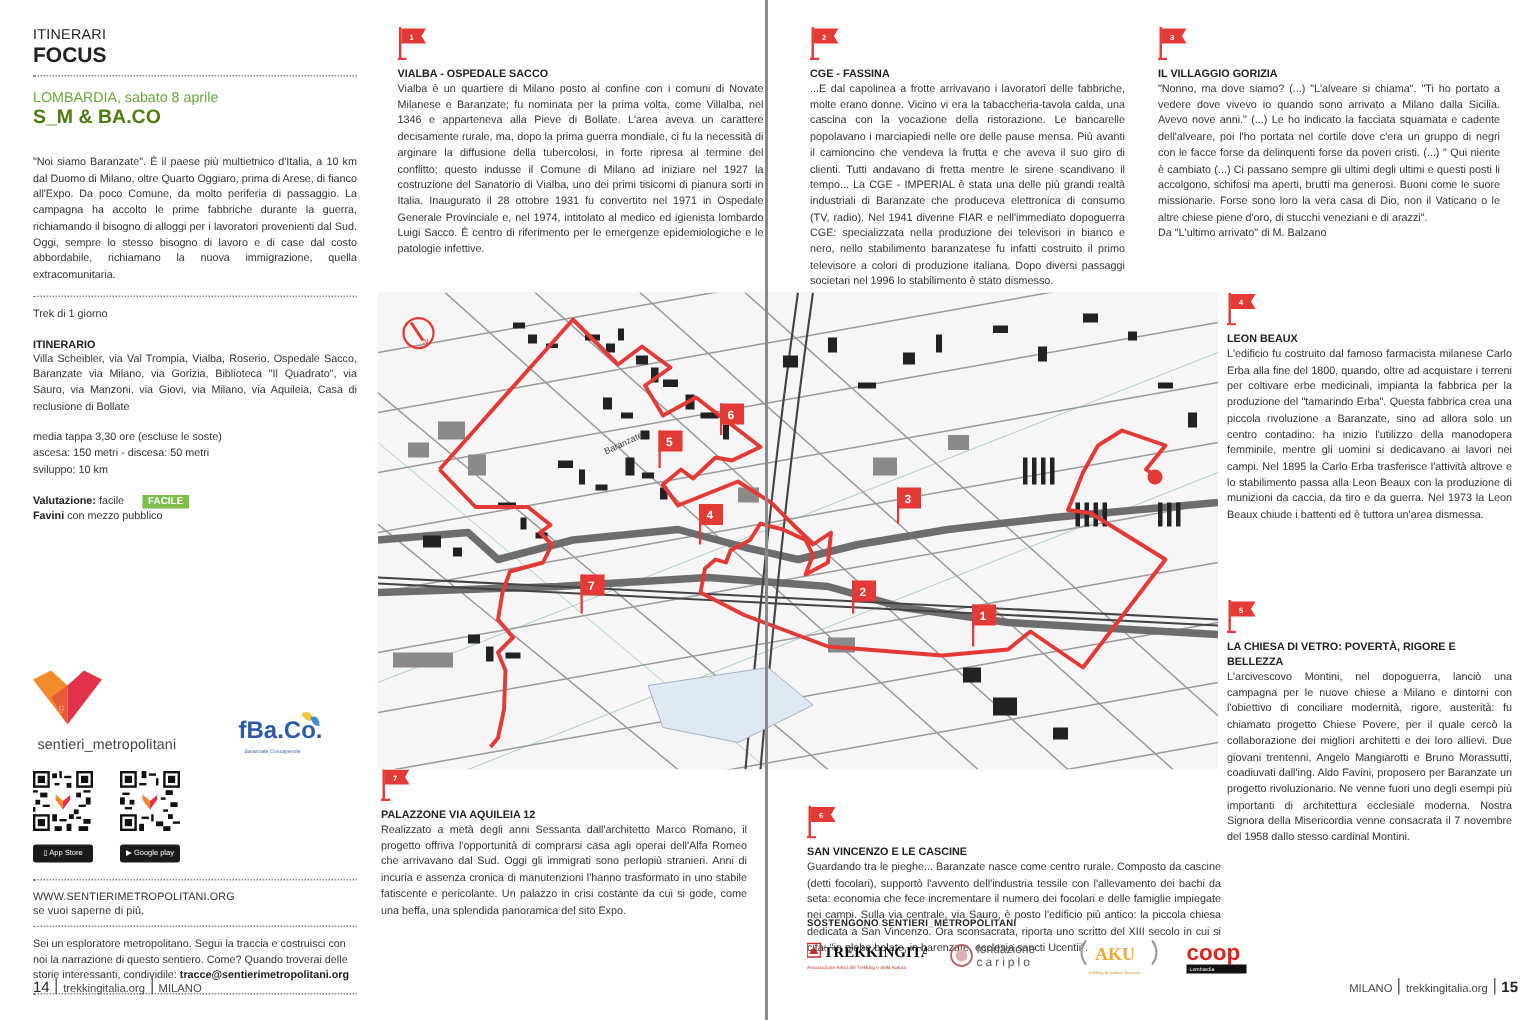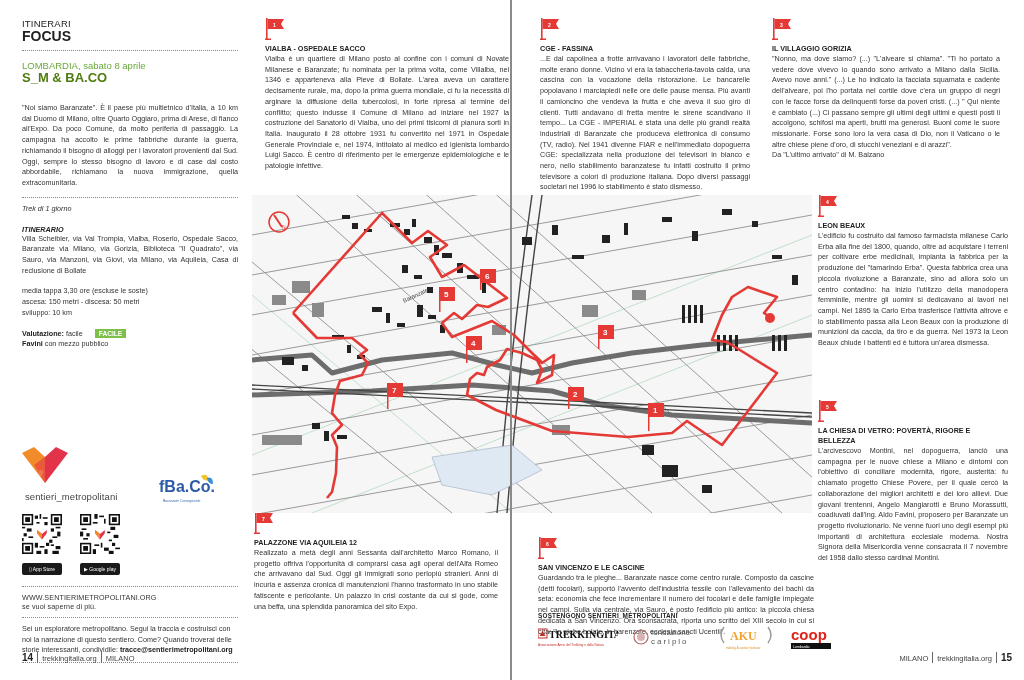--- a/index.html
+++ b/index.html
@@ -10,34 +10,34 @@
 
   
   .left-col { position: absolute; left: 22px; top: 18px; width: 216px; }
   .section-kicker { font-family: "Liberation Sans", sans-serif; font-size: 9.5px; color: #222; letter-spacing: 0.2px; }
   .section-title { font-family: "Liberation Sans", sans-serif; font-weight: bold; font-size: 14px; color: #222; margin-top: -1px; }
   .dotted { border-top: 1px dotted #8a8a8a; margin: 6px 0; }
   .date-line { font-family: "Liberation Sans", sans-serif; font-size: 9.5px; color: #6aa83a; margin-top: 9px; }
   .title-green { font-family: "Liberation Sans", sans-serif; font-weight: bold; font-size: 13px; line-height: 14px; color: #4d7c0f; }
   .body-text { font-family: "Liberation Sans", sans-serif; font-size: 7.2px; line-height: 10.7px; color: #333; text-align: justify; }
   .intro { margin-top: 18px; }
-  .trek { margin-top: 6px; font-size: 7.2px; font-family: "Liberation Sans", sans-serif; font-style: italic; }
+  .trek { margin-top: 6px; font-size: 7.2px; font-family: "Liberation Sans", sans-serif; }
   .lbl-bold { font-weight: bold; color: #222; }
   .badge-facile { display: inline-block; background: #7cc04a; color: #fff; font-size: 6.6px; padding: 0 4px; line-height: 9px; margin-left: 10px; font-weight: bold; }
 
   .logo-area { position: absolute; left: 22px; top: 447px; width: 216px; height: 90px; }
   .sm-logo { position: absolute; left: 0; top: 0; width: 46px; height: 36px; }
   .sm-wordmark { position: absolute; left: 3px; top: 44px; font-family: "Liberation Sans", sans-serif; font-size: 9.5px; color: #444; letter-spacing: 0.1px; }
   .baco-logo { position: absolute; left: 135px; top: 27px; width: 60px; height: 32px; }
   .qr { position: absolute; top: 514px; width: 40px; height: 40px; background: #fff; }
   .store-badge { position: absolute; top: 563px; width: 40px; height: 12px; background: #1a1a1a; border-radius: 2px; color: #fff; font-size: 5px; line-height: 12px; text-align: center; font-family: "Liberation Sans", sans-serif; }
   .site-block { position: absolute; left: 22px; top: 580px; width: 216px; }
   .site-url { font-size: 7.2px; font-family: "Liberation Sans", sans-serif; color: #333; letter-spacing: 0.1px; }
   .footer-left { position: absolute; left: 22px; top: 652px; font-family: "Liberation Sans", sans-serif; font-size: 7.5px; color: #444; }
-  .footer-left .pn { font-weight: bold; font-size: 10px; color: #222; }
+  .footer-left .pn { font-weight: normal; font-size: 10px; color: #222; }
   .footer-sep { display: inline-block; width: 1px; height: 11px; background: #666; vertical-align: -2px; margin: 0 4px; }
 
   
   .stop { position: absolute; }
   .stop .flag { display: block; width: 20px; height: 22px; margin-bottom: 4px; }
   .stop-title { font-family: "Liberation Sans", sans-serif; font-weight: bold; font-size: 7.2px; color: #222; line-height: 10px; }
   .stop-text { font-family: "Liberation Sans", sans-serif; font-size: 7.2px; line-height: 10.7px; color: #333; text-align: justify; }
 
   
   .map { position: absolute; left: 252px; top: 195px; width: 560px; height: 318px; overflow: hidden; background: #f4f4f4; }

